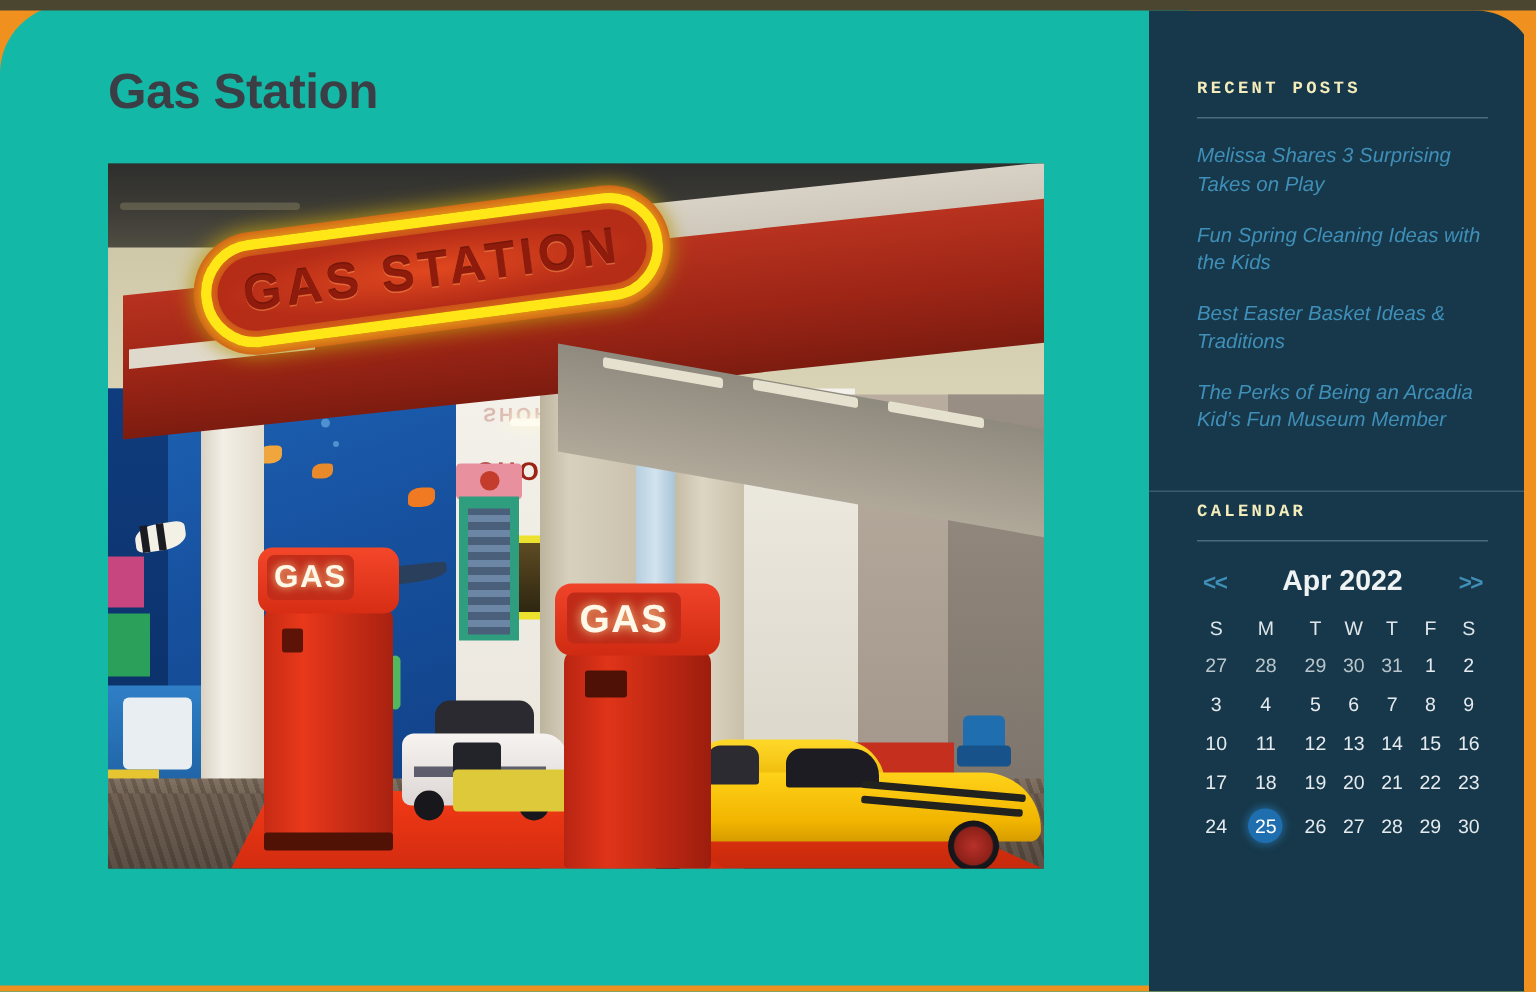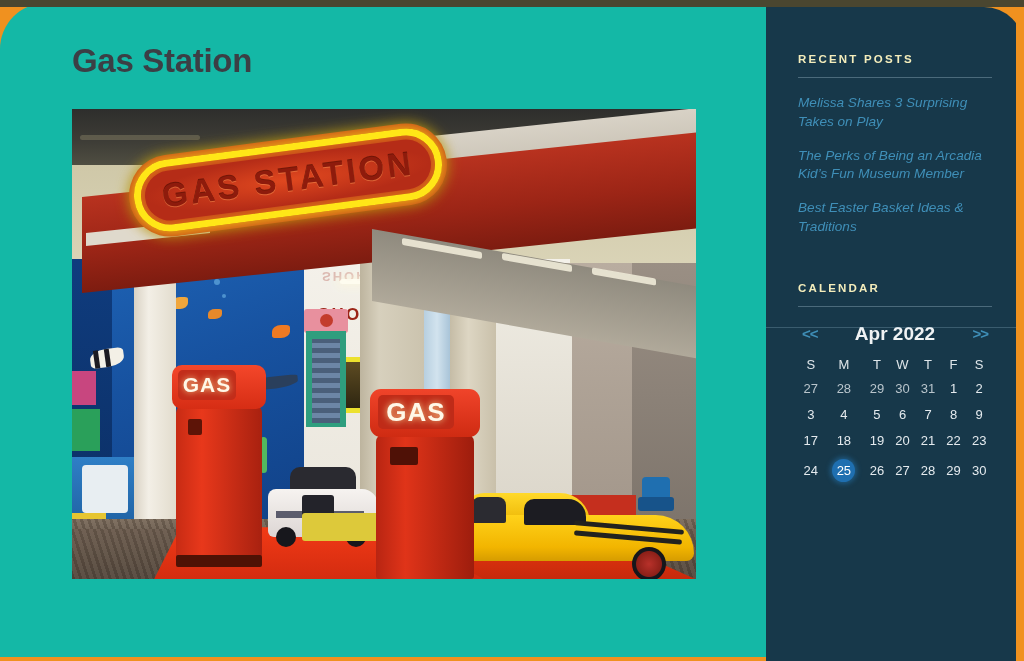--- a/index.html
+++ b/index.html
@@ -510,20 +510,21 @@
   .sb-section { padding: 46px 32px 0 32px; }
   .sb-section.calendar-sec { padding-top: 30px; }
 
   .sb-heading {
     font-size:11.5px;
     font-weight:bold;
     letter-spacing:2.2px;
     color:#f4edbb;
     text-transform:uppercase;
     margin-bottom:12px;
+    font-family:Liberation Mono, monospace;
   }
   .sb-rule {
     height:1px;
     background:rgba(160,190,205,.38);
     margin-bottom:16px;
   }
   .sb-list { list-style:none;font-style:italic; }
   .sb-list li { margin-bottom:15px; }
   .sb-link {
     display:block;
@@ -742,24 +743,27 @@
   <aside class="sidebar">
 
     <section class="sb-section">
       <div class="sb-heading">RECENT POSTS</div>
       <div class="sb-rule"></div>
       <ul class="sb-list">
         <li>
           <a class="sb-link" href="#">Melissa Shares 3 Surprising Takes on Play</a>
         </li>
         <li>
-          <a class="sb-link" href="#">The Perks of Being an Arcadia Kid’s Fun Museum Member</a>
+          <a class="sb-link" href="#">Fun Spring Cleaning Ideas with the Kids</a>
         </li>
         <li>
           <a class="sb-link" href="#">Best Easter Basket Ideas &amp; Traditions</a>
+        </li>
+        <li>
+          <a class="sb-link" href="#">The Perks of Being an Arcadia Kid’s Fun Museum Member</a>
         </li>
       </ul>
     </section>
 
     <div class="sb-divider" style="top:320px;"></div>
 
     <section class="sb-section calendar-sec">
       <div class="sb-heading">CALENDAR</div>
       <div class="sb-rule"></div>
 
@@ -795,20 +799,29 @@
             <tr>
               <td>3</td>
               <td>4</td>
               <td>5</td>
               <td>6</td>
               <td>7</td>
               <td>8</td>
               <td>9</td>
             </tr>
             <tr>
+              <td>10</td>
+              <td>11</td>
+              <td>12</td>
+              <td>13</td>
+              <td>14</td>
+              <td>15</td>
+              <td>16</td>
+            </tr>
+            <tr>
               <td>17</td>
               <td>18</td>
               <td>19</td>
               <td>20</td>
               <td>21</td>
               <td>22</td>
               <td>23</td>
             </tr>
             <tr>
               <td>24</td>

